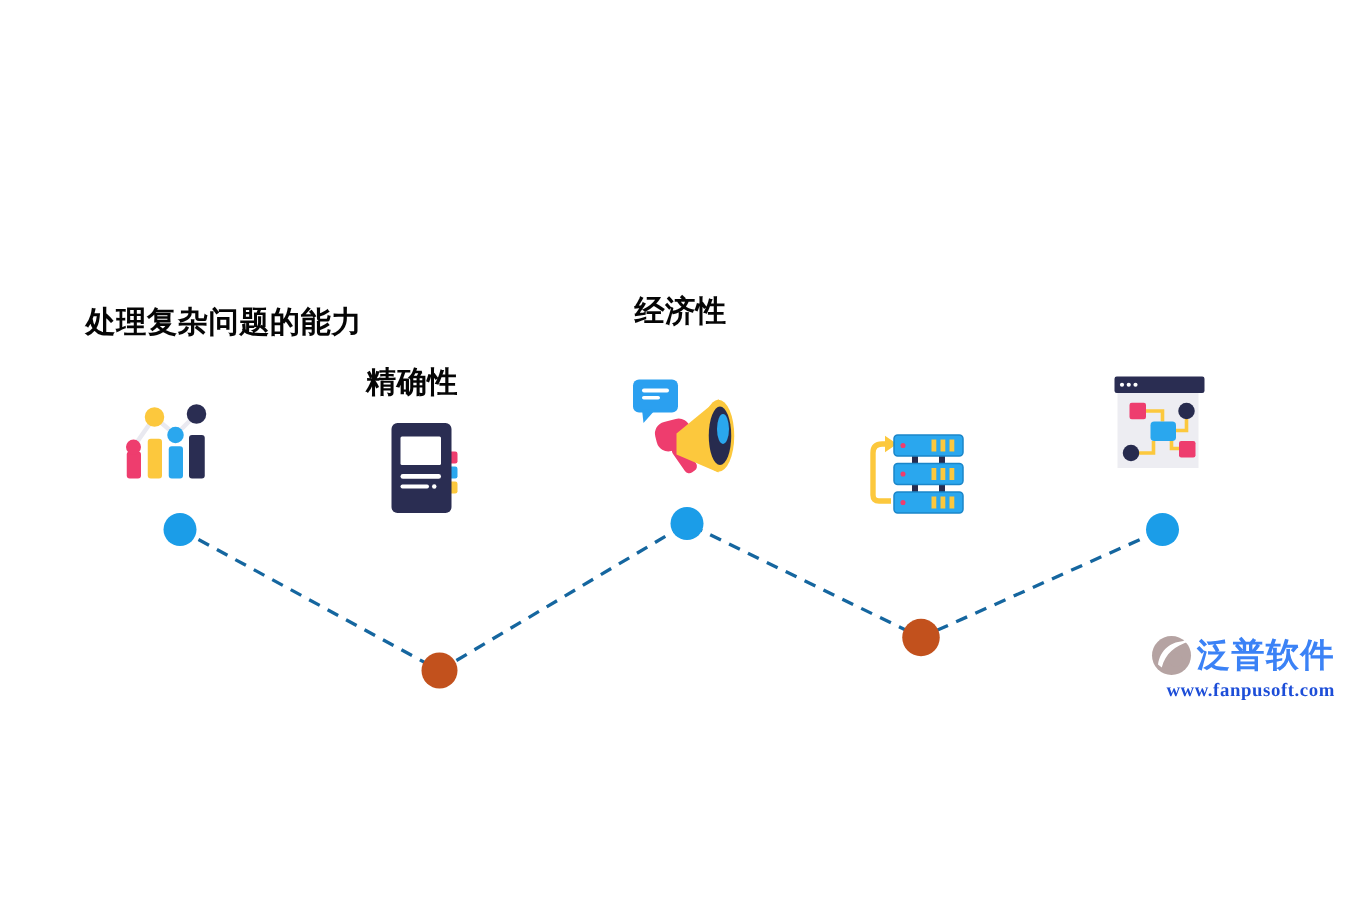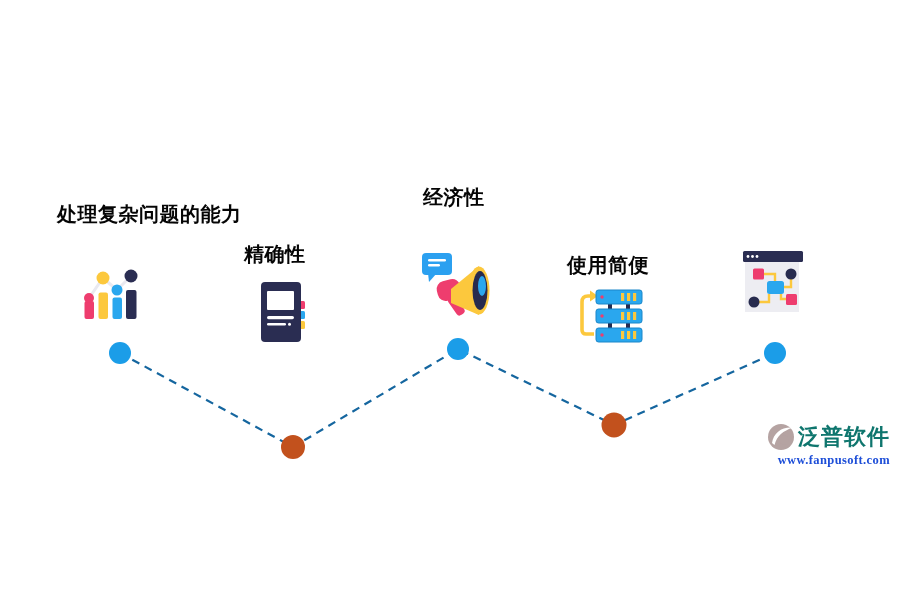--- a/index.html
+++ b/index.html
@@ -11,21 +11,21 @@
     position:absolute;font-size:20px;font-weight:bold;color:#050505;
     letter-spacing:0.5px;white-space:nowrap;
   }
   .icon{position:absolute;}
   .zigzag{position:absolute;left:0;top:0;}
   .watermark{
     position:absolute;right:10px;bottom:8px;text-align:right;
   }
   .wm-row{display:flex;align-items:center;justify-content:flex-end;gap:3px;}
   .wm-brand{
-    font-size:22px;font-weight:bold;color:#0f766e;letter-spacing:1px;
+    font-size:22px;font-weight:bold;color:#3b82f6;letter-spacing:1px;
     font-family:"Liberation Sans",sans-serif;
   }
   .wm-url{
     font-size:12.5px;font-weight:bold;color:#1d4ed8;letter-spacing:0.4px;
     font-family:"Liberation Serif",serif;margin-top:1px;
   }
 </style>
 </head>
 <body>
 
@@ -35,22 +35,21 @@
     <polyline points="120,353 293,447 458,349 614,425 775,353" fill="none" stroke="#15669f" stroke-width="2.2" stroke-dasharray="8 6"></polyline>
     <circle cx="120" cy="353" r="11" fill="#1b9de8"></circle>
     <circle cx="293" cy="447" r="12" fill="#c2511d"></circle>
     <circle cx="458" cy="349" r="11" fill="#1b9de8"></circle>
     <circle cx="614" cy="425" r="12.5" fill="#c2511d"></circle>
     <circle cx="775" cy="353" r="11" fill="#1b9de8"></circle>
   </svg>
 
   <div class="node-label" style="left:57px;top:201px">处理复杂问题的能力</div>
   <div class="node-label" style="left:244px;top:241px">精确性</div>
-  <div class="node-label" style="left:423px;top:184px">经济性</div>
-  <div class="node-label" style="left:567px;top:252px">使用简便</div>
+  <div class="node-label" style="left:423px;top:194px">经济性</div>
 
   <svg class="icon" style="left:80px;top:264px" width="70" height="58" viewBox="0 0 70 58">
     <polyline points="9,34 23,14 37,26 51,12" fill="none" stroke="#e9e9f0" stroke-width="3"></polyline>
     <rect x="4.5" y="37" width="9.5" height="18" rx="2" fill="#ee3d6e"></rect>
     <circle cx="9" cy="34" r="5" fill="#ee3d6e"></circle>
     <rect x="18.5" y="28.5" width="9.5" height="26.5" rx="2" fill="#fcc83d"></rect>
     <circle cx="23" cy="14" r="6.5" fill="#fcc83d"></circle>
     <rect x="32.5" y="33.5" width="9.5" height="21.5" rx="2" fill="#2aa7ee"></rect>
     <circle cx="37" cy="26" r="5.5" fill="#2aa7ee"></circle>
     <rect x="46" y="26" width="10.5" height="29" rx="2" fill="#2a2d52"></rect>

